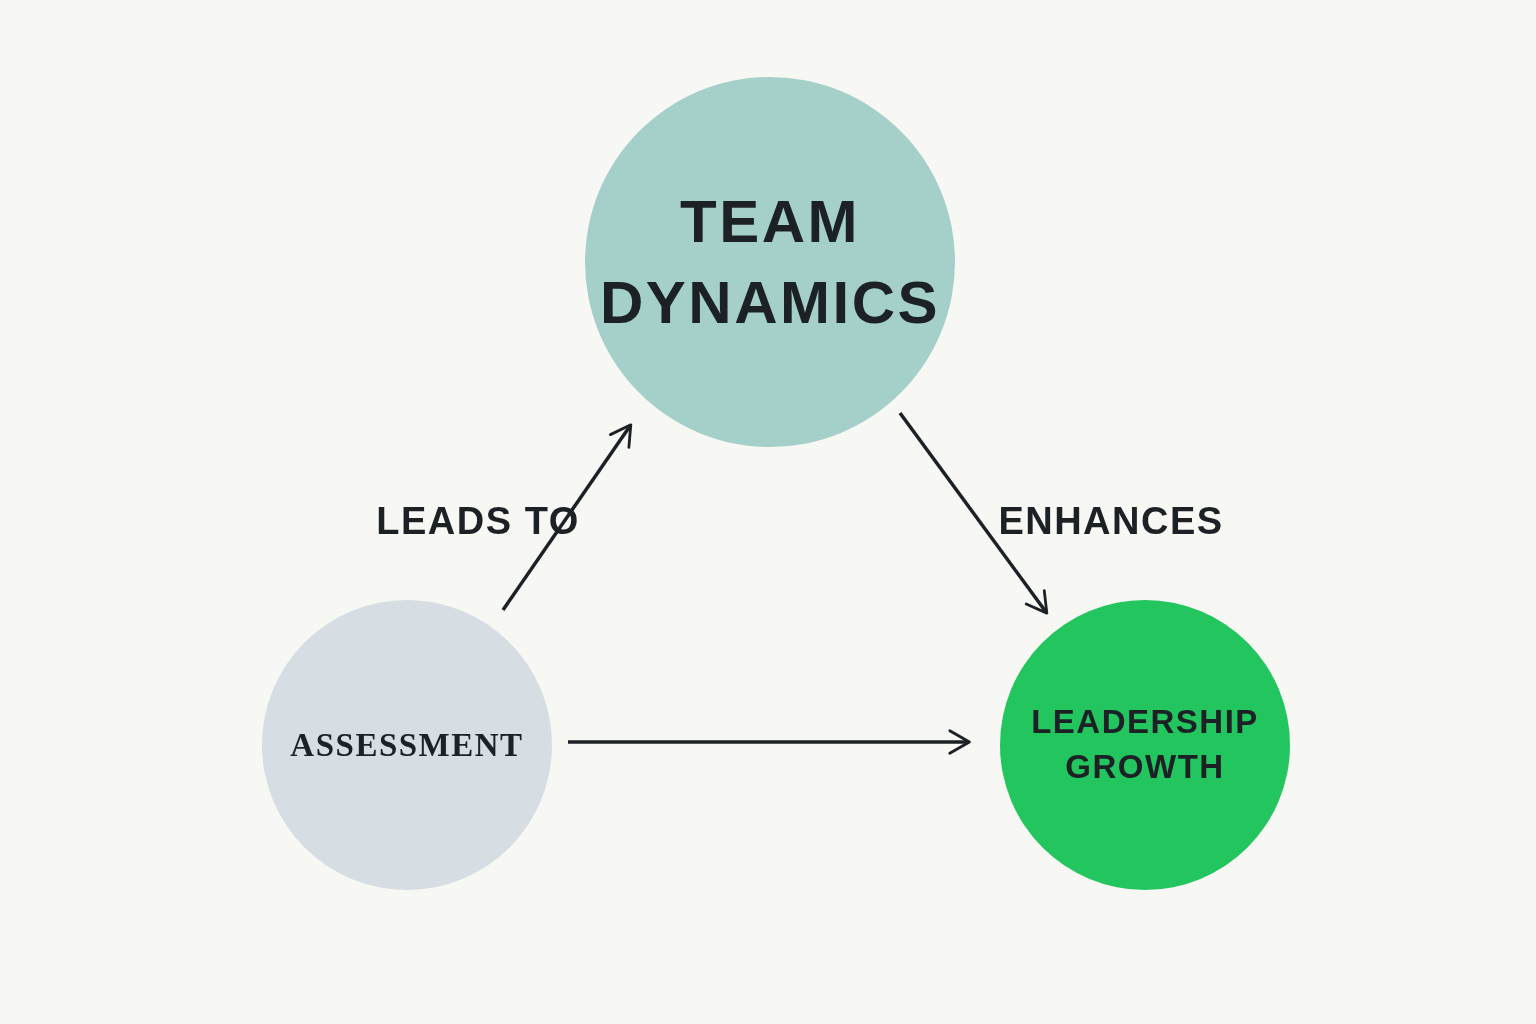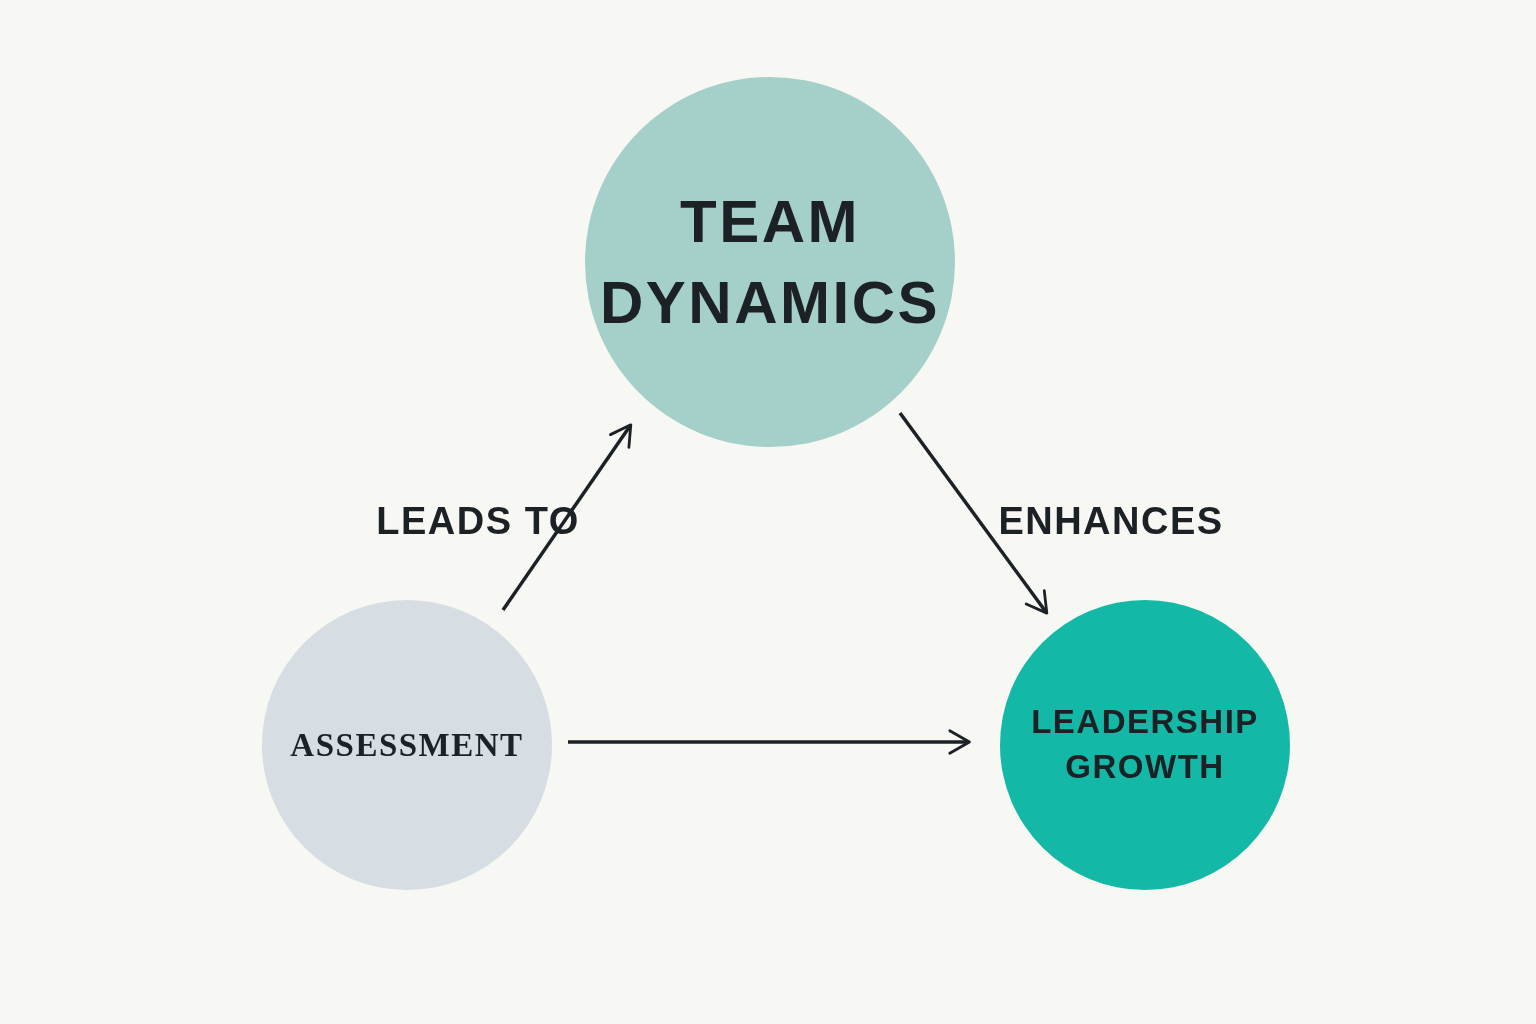--- a/index.html
+++ b/index.html
@@ -111,21 +111,21 @@
 
   <div class="node node-team" style="background-color: rgb(165, 207, 201);">
     <span class="node-label">TEAM
 DYNAMICS</span>
   </div>
 
   <div class="node node-assessment" style="background-color: rgb(214, 221, 227);">
     <span class="node-label">ASSESSMENT</span>
   </div>
 
-  <div class="node node-growth" style="background-color: #14b8a6;">
+  <div class="node node-growth" style="background-color: #22c55e;">
     <span class="node-label">LEADERSHIP
 GROWTH</span>
   </div>
 
   <div class="edge-label edge-label-leads">LEADS TO</div>
 
   <div class="edge-label edge-label-enhances">ENHANCES</div>
 
 </div>
 

